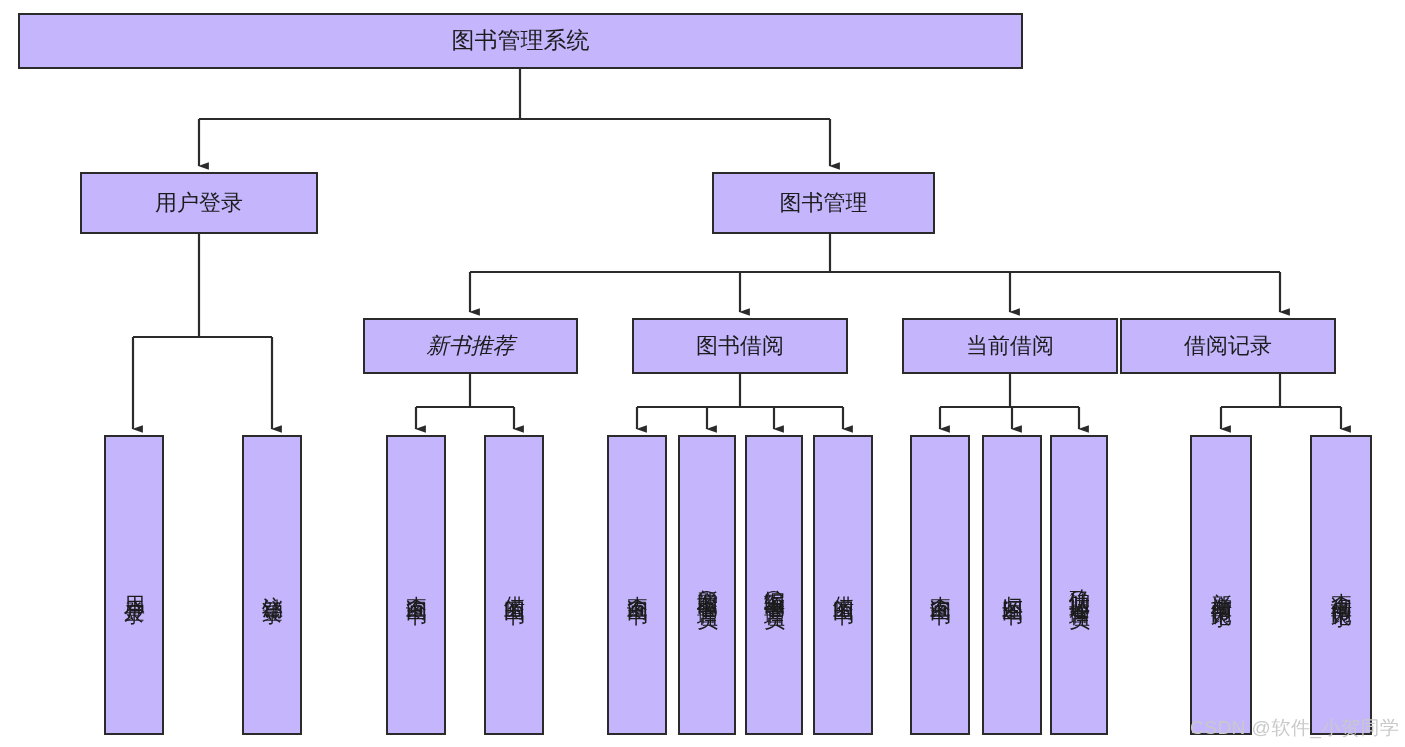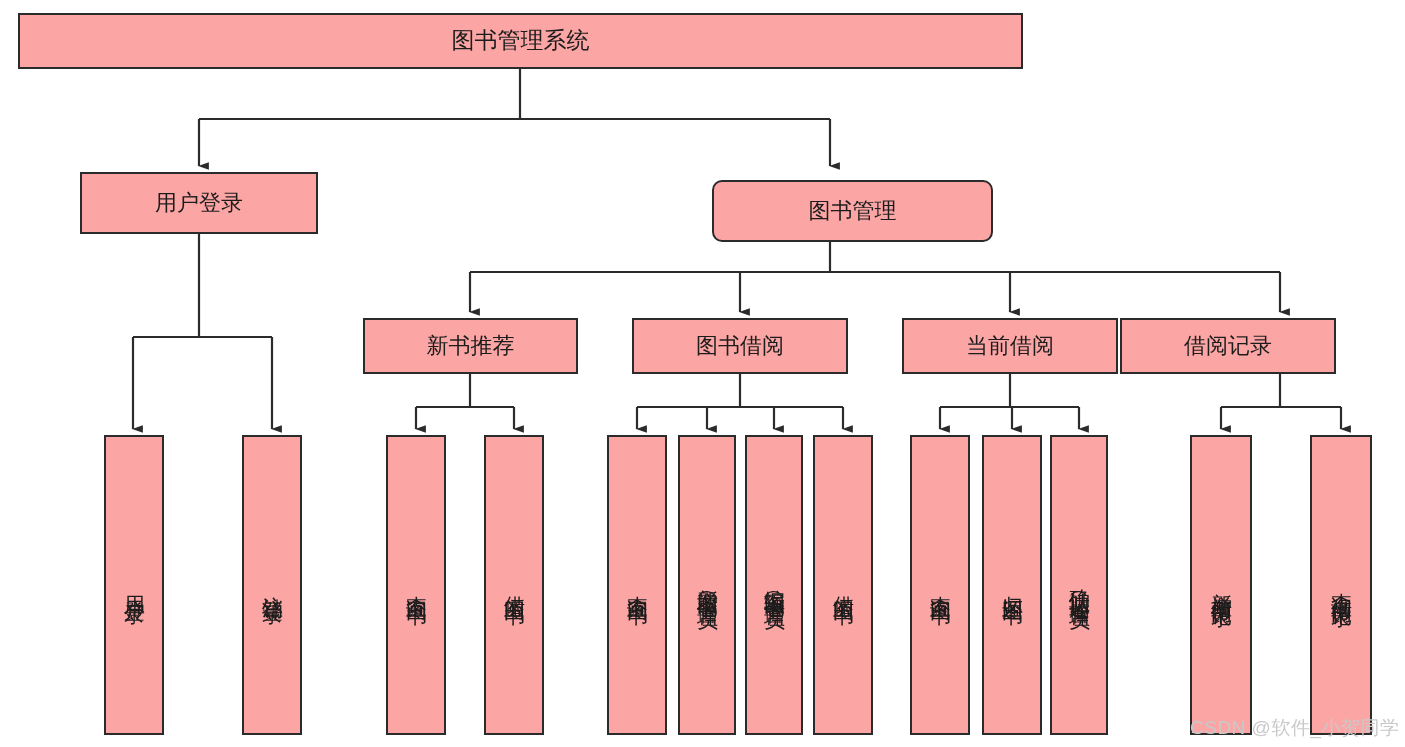--- a/index.html
+++ b/index.html
@@ -23,21 +23,21 @@
     left: 0;
     top: 0;
     width: 1405px;
     height: 747px;
     pointer-events: none;
   }
   .node {
     position: absolute;
     box-sizing: border-box;
     border: 2.2px solid #2b2b2b;
-    background: #fca5a5;
+    background: #c4b5fd;
     display: flex;
     align-items: center;
     justify-content: center;
     color: #1c1c1c;
     line-height: 1.18;
     text-align: right;
     z-index: 2;
   }
   .node.root {
     font-size: 23px;
@@ -124,25 +124,25 @@
     </g>
   </svg>
 
   <div class="node root" style="left: 18px; top: 13px; width: 1005px; height: 56px;">
     <span>图书管理系统</span>
   </div>
 
   <div class="node lvl2" style="left: 80px; top: 172px; width: 238px; height: 62px;">
     <span>用户登录</span>
   </div>
-  <div class="node lvl2" style="left: 712px; top: 180px; width: 281px; height: 62px; border-radius: 10px;">
+  <div class="node lvl2" style="left: 712px; top: 172px; width: 223px; height: 62px;">
     <span>图书管理</span>
   </div>
 
-  <div class="node lvl2" style="left: 363px; top: 318px; width: 215px; height: 56px;">
+  <div class="node lvl2" style="left: 363px; top: 318px; width: 215px; height: 56px; font-style: italic;">
     <span>新书推荐</span>
   </div>
   <div class="node lvl2" style="left: 902px; top: 318px; width: 216px; height: 56px;">
     <span>当前借阅</span>
   </div>
   <div class="node lvl2" style="left: 632px; top: 318px; width: 216px; height: 56px;">
     <span>图书借阅</span>
   </div>
   <div class="node lvl2" style="left: 1120px; top: 318px; width: 216px; height: 56px;">
     <span>借阅记录</span>

